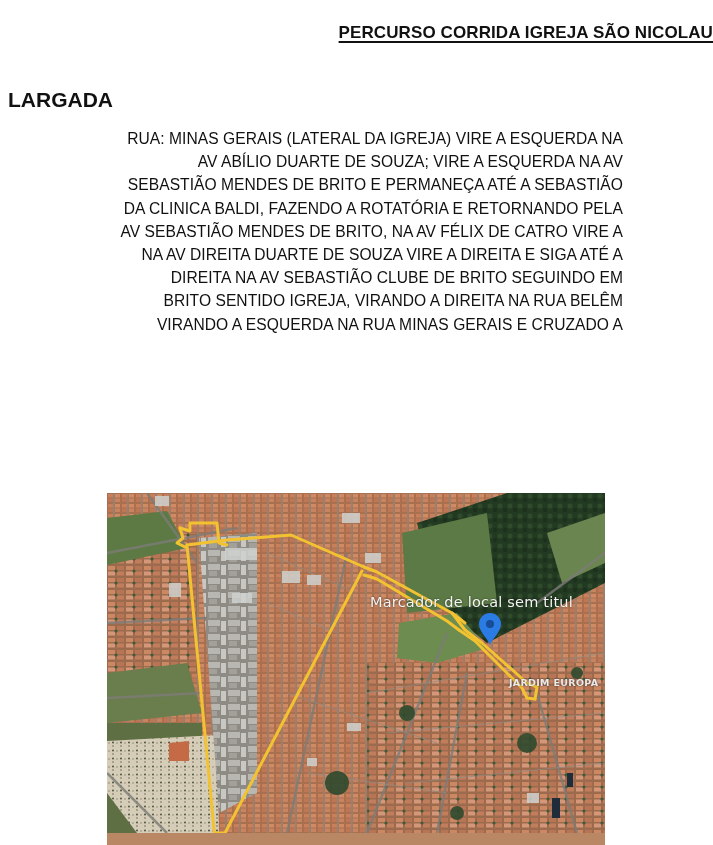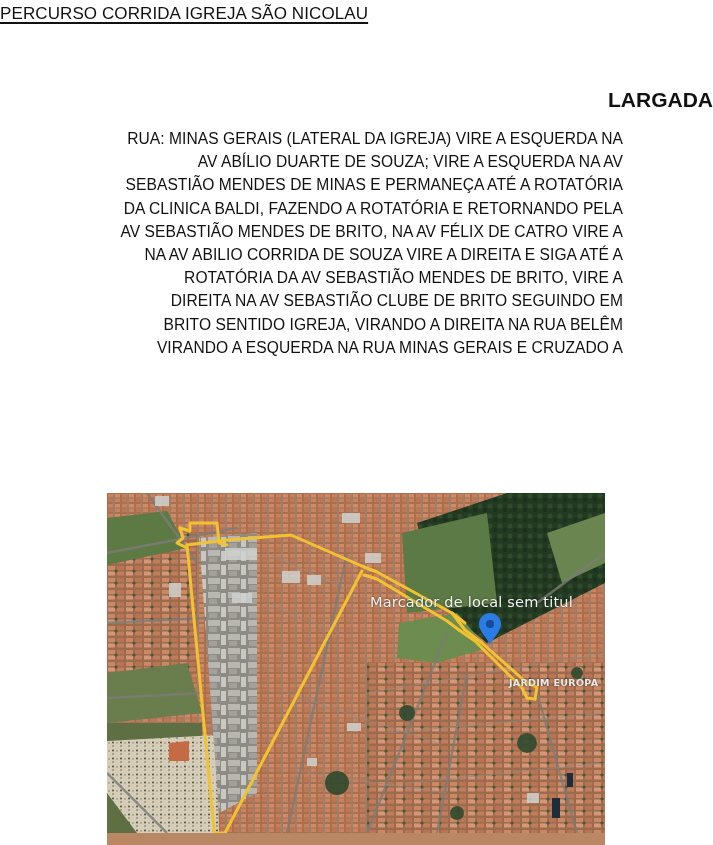--- a/index.html
+++ b/index.html
@@ -1,22 +1,22 @@
 <!DOCTYPE html>
 <html><head>
 <meta charset="utf-8">
 <style>
   html, body { margin: 0; padding: 0; background: #ffffff; }
   body { width: 713px; height: 845px; position: relative; overflow: hidden;
          font-family: "Liberation Sans", "DejaVu Sans", sans-serif; color: #111; }
-  .doc-title { position: absolute; left: 0; right: 0; top: 4px; text-align: left;
-               font-size: 17px; font-weight: normal; letter-spacing: 0.1px; }
+  .doc-title { position: absolute; left: 0; right: 0; top: 23px; text-align: right;
+               font-size: 17px; font-weight: bold; letter-spacing: 0.1px; }
   .doc-title span { text-decoration: underline; text-underline-offset: 3px; text-decoration-thickness: 1.5px; }
-  .section-heading { position: absolute; left: 0; right: 0; top: 88px; text-align: right;
-                     font-size: 21px; font-weight: bold; }
+  .section-heading { position: absolute; left: 0; right: 0; top: 88px; text-align: left;
+                     font-size: 21px; font-weight: bold; padding-left: 8px; }
   .body-text { position: absolute; left: 103px; top: 127px; width: 520px;
                font-size: 15.6px; line-height: 23.2px; letter-spacing: 0.05px; text-align: right; }
   .body-text .line { white-space: nowrap; display: block; }
   .map { position: absolute; left: 107px; top: 493px; width: 498px; height: 384px;
          overflow: hidden; background: #b98763; }
   .map svg { display: block; }
   .map-label { position: absolute; color: #f4f4f4; text-shadow: 0 0 2px rgba(0,0,0,0.6);
                white-space: nowrap; font-family: "DejaVu Sans", sans-serif; }
   .marker-label { left: 263px; top: 101px; font-size: 14.5px; letter-spacing: 0.2px; }
   .district-label { left: 374px; top: 184px; font-size: 9.5px; font-weight: bold; letter-spacing: 0.3px; color: #eaeaea; padding-left: 28px; }
@@ -25,25 +25,24 @@
 </head>
 <body>
 
 <div class="doc-title"><span>PERCURSO CORRIDA IGREJA SÃO NICOLAU</span></div>
 
 <div class="section-heading">LARGADA</div>
 
 <div class="body-text">
   <span class="line">RUA: MINAS GERAIS (LATERAL DA IGREJA) VIRE A ESQUERDA NA</span>
   <span class="line">AV ABÍLIO DUARTE DE SOUZA; VIRE A ESQUERDA NA AV</span>
-  <span class="line">SEBASTIÃO MENDES DE MINAS E PERMANEÇA ATÉ A ROTATÓRIA</span>
+  <span class="line">SEBASTIÃO MENDES DE BRITO E PERMANEÇA ATÉ A SEBASTIÃO</span>
   <span class="line">DA CLINICA BALDI, FAZENDO A ROTATÓRIA E RETORNANDO PELA</span>
   <span class="line">AV SEBASTIÃO MENDES DE BRITO, NA AV FÉLIX DE CATRO VIRE A</span>
-  <span class="line">NA AV ABILIO CORRIDA DE SOUZA VIRE A DIREITA E SIGA ATÉ A</span>
-  <span class="line">ROTATÓRIA DA AV SEBASTIÃO MENDES DE BRITO, VIRE A</span>
+  <span class="line">NA AV DIREITA DUARTE DE SOUZA VIRE A DIREITA E SIGA ATÉ A</span>
   <span class="line">DIREITA NA AV SEBASTIÃO CLUBE DE BRITO SEGUINDO EM</span>
   <span class="line">BRITO SENTIDO IGREJA, VIRANDO A DIREITA NA RUA BELÊM</span>
   <span class="line">VIRANDO A ESQUERDA NA RUA MINAS GERAIS E CRUZADO A</span>
 </div>
 
 <div class="map">
   <svg width="498" height="340" viewBox="0 0 498 340" xmlns="http://www.w3.org/2000/svg">
     <defs>
       <pattern id="roofs" width="14" height="10" patternUnits="userSpaceOnUse">
         <rect width="14" height="10" fill="#a9704f"></rect>

